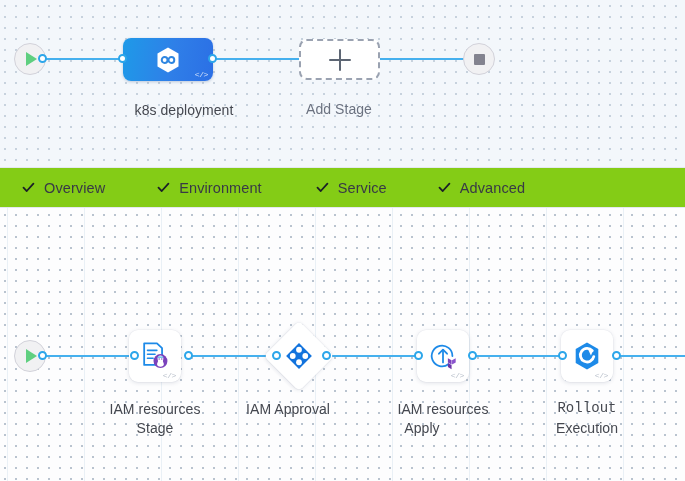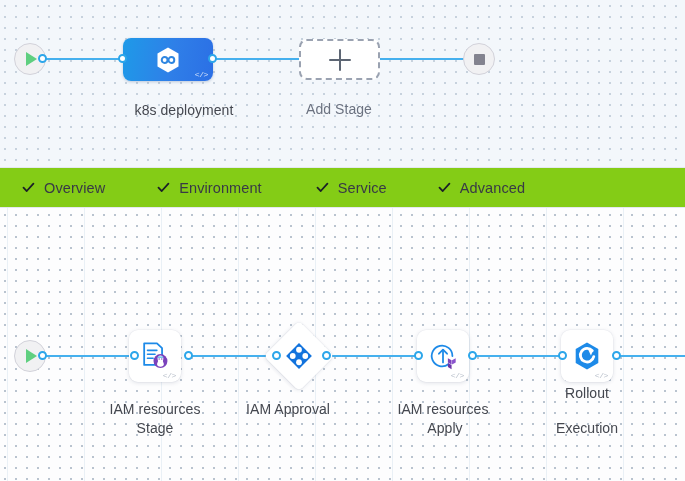--- a/index.html
+++ b/index.html
@@ -402,31 +402,31 @@
             <path d="M26.6 21.5 l3.9-2.2 v4.5 l-3.9 2.2 z" fill="#8a52cc"></path>
             <path d="M22.2 24.4 l3.9 2.2 v4.4 l-3.9-2.2 z" fill="#6b35a8"></path>
           </g>
         </svg>
       </span>
       <span class="code-badge dark">&lt;/&gt;</span>
     </div>
     <div class="joint" style="left:414px; top:143px;"></div>
     <div class="joint" style="left:468px; top:143px;"></div>
     <div class="node-label" style="left:367px; top:192px; width:152px;">IAM resources</div>
-    <div class="node-label" style="left:369px; top:211px; width:152px;text-align:center;">Apply</div>
+    <div class="node-label" style="left:346px; top:211px; width:152px;text-align:center;">Apply</div>
 
     <div class="step-node" style="left:561px; top:122px;">
       <span class="icon-wrap">
         <svg width="32" height="32" viewBox="0 0 34 34" aria-hidden="true">
           <path d="M17 2.6 L29 9.5 v15 L17 31.4 L5 24.5 v-15 Z" fill="#1d8ae8"></path>
           <path d="M22.6 11.4 a7.2 7.2 0 1 0 1.6 6.2" fill="none" stroke="#ffffff" stroke-width="3" stroke-linecap="round"></path>
           <path d="M17.2 8.1 L23.6 10.9 L21.2 16.6 Z" fill="#ffffff"></path>
         </svg>
       </span>
       <span class="code-badge dark">&lt;/&gt;</span>
     </div>
     <div class="joint" style="left:558px; top:143px;"></div>
     <div class="joint" style="left:612px; top:143px;"></div>
-    <div class="node-label" style="left:511px; top:176px; width:152px;">Rollout</div>
+    <div class="node-label" style="left:511px; top:191px; width:152px;font-family:Liberation Mono, monospace;">Rollout</div>
     <div class="node-label" style="left:511px; top:211px; width:152px;">Execution</div>
 
   </div>
 </div>
 
 </body></html>

